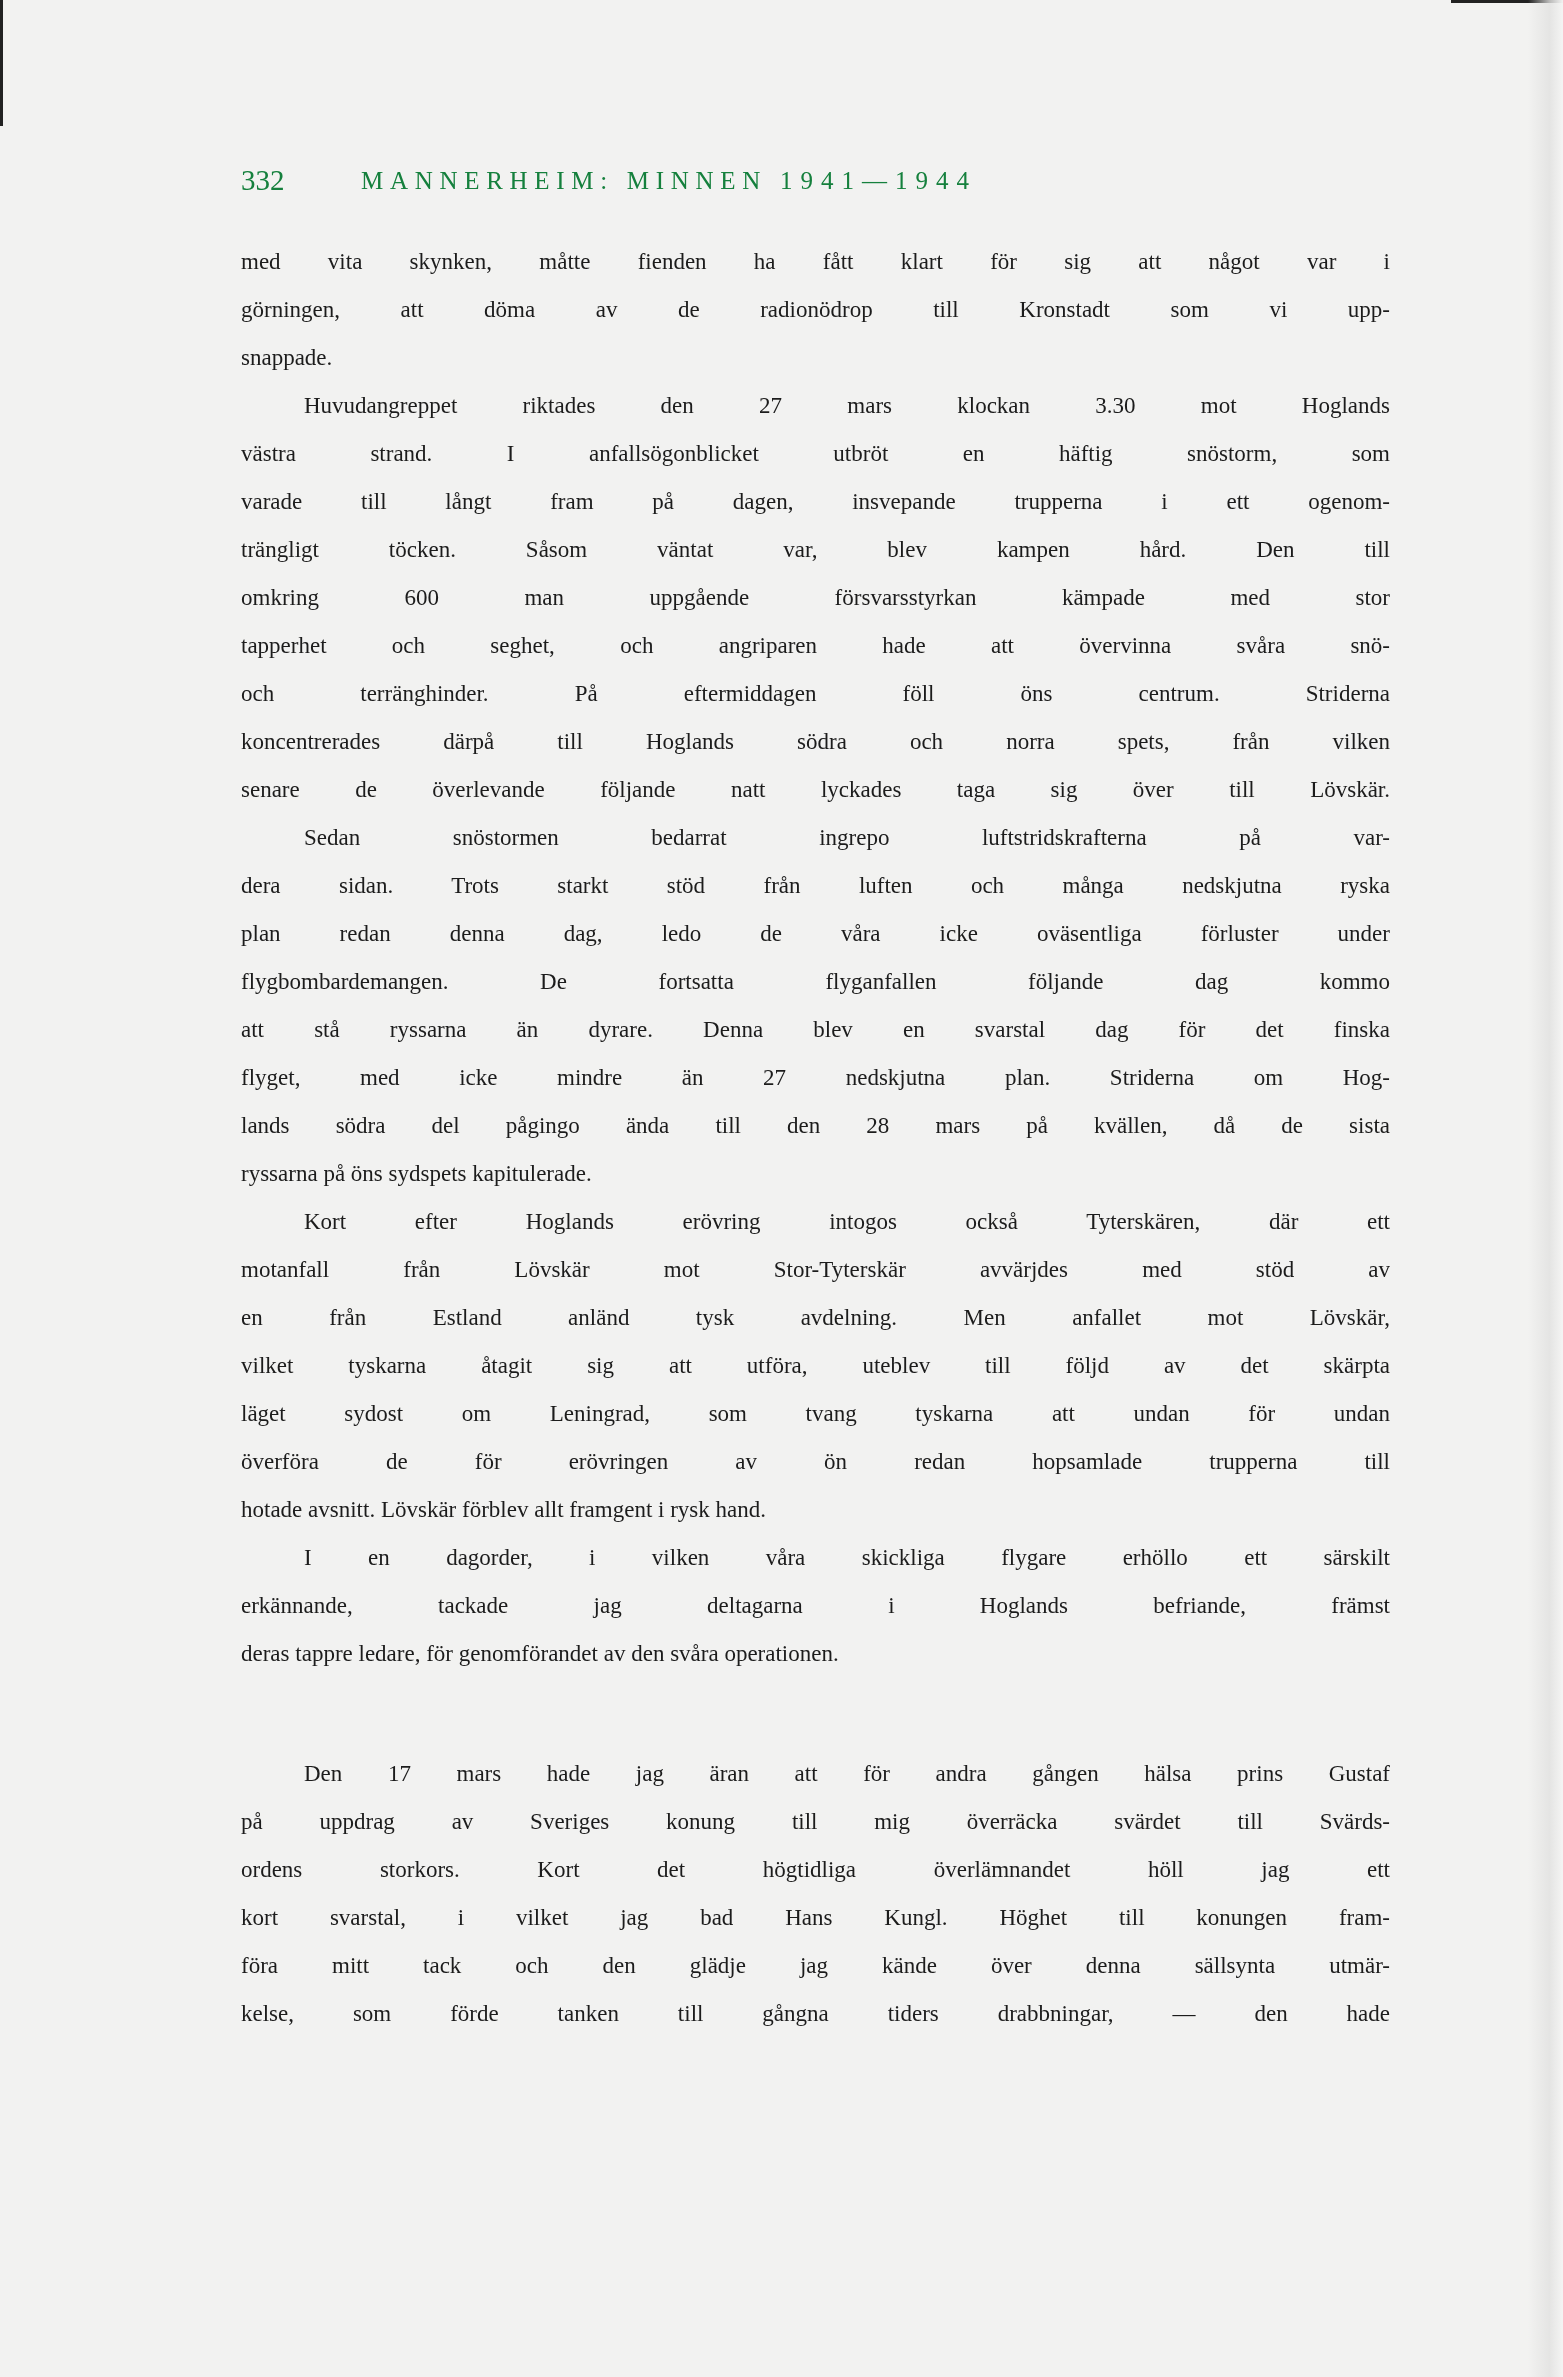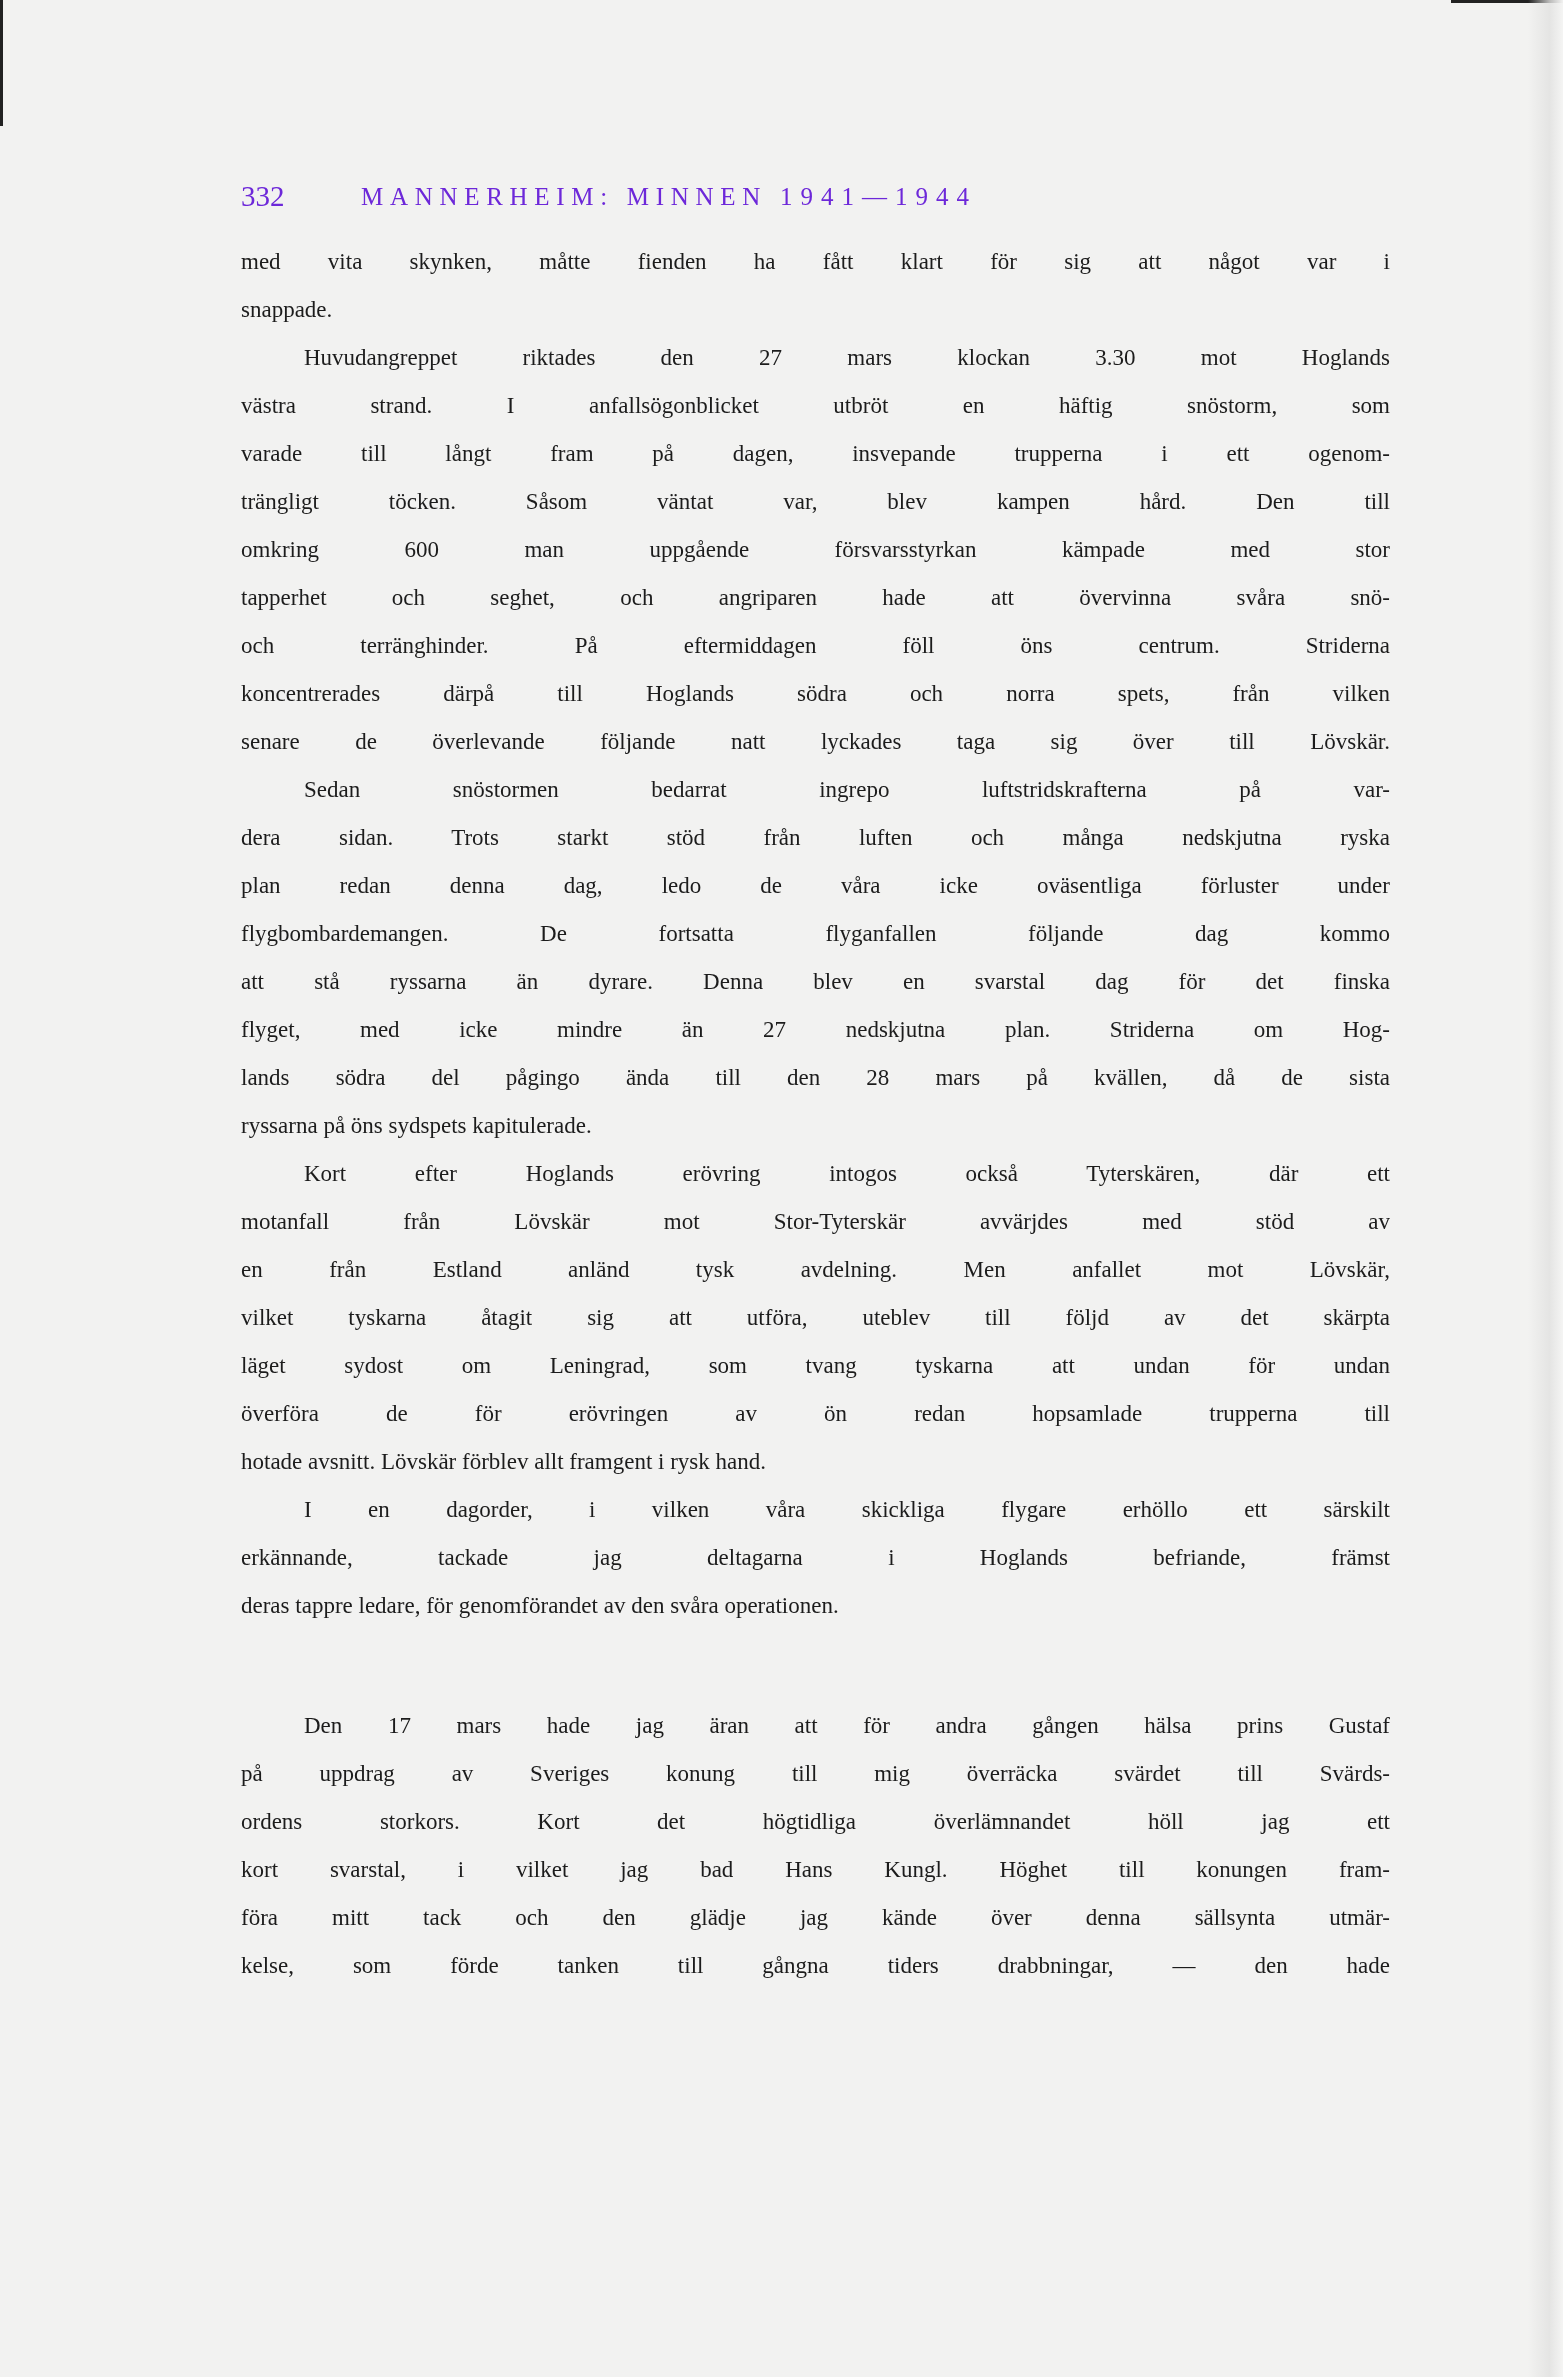--- a/index.html
+++ b/index.html
@@ -41,22 +41,21 @@
     }
     .running-head {
       position: absolute;
       top: 158px;
       left: 241px;
       width: 1149px;
       height: 45px;
       font-size: 29px;
       line-height: 45px;
       white-space: nowrap;
-      color: #6d28d9;
-      margin-top: 16px;
+      color: #15803d;
     }
     .running-head .folio {
       position: absolute;
       left: 0;
       top: 0;
       letter-spacing: 0px;
     }
     .running-head .title {
       position: absolute;
       left: 120px;
@@ -109,20 +108,21 @@
 
 <header class="running-head">
   <span class="folio">332</span>
   <span class="title"><span>MANNERHEIM: MINNEN</span> <span class="years">1941—1944</span></span>
 </header>
 
 <main class="body-text">
 
   <p>
     <span class="line">med vita skynken, måtte fienden ha fått klart för sig att något var i</span>
+    <span class="line">görningen, att döma av de radionödrop till Kronstadt som vi upp-</span>
     <span class="line last">snappade.</span>
   </p>
 
   <p>
     <span class="line first-indent">Huvudangreppet riktades den 27 mars klockan 3.30 mot Hoglands</span>
     <span class="line">västra strand. I anfallsögonblicket utbröt en häftig snöstorm, som</span>
     <span class="line">varade till långt fram på dagen, insvepande trupperna i ett ogenom-</span>
     <span class="line">trängligt töcken. Såsom väntat var, blev kampen hård. Den till</span>
     <span class="line">omkring 600 man uppgående försvarsstyrkan kämpade med stor</span>
     <span class="line">tapperhet och seghet, och angriparen hade att övervinna svåra snö-</span>

